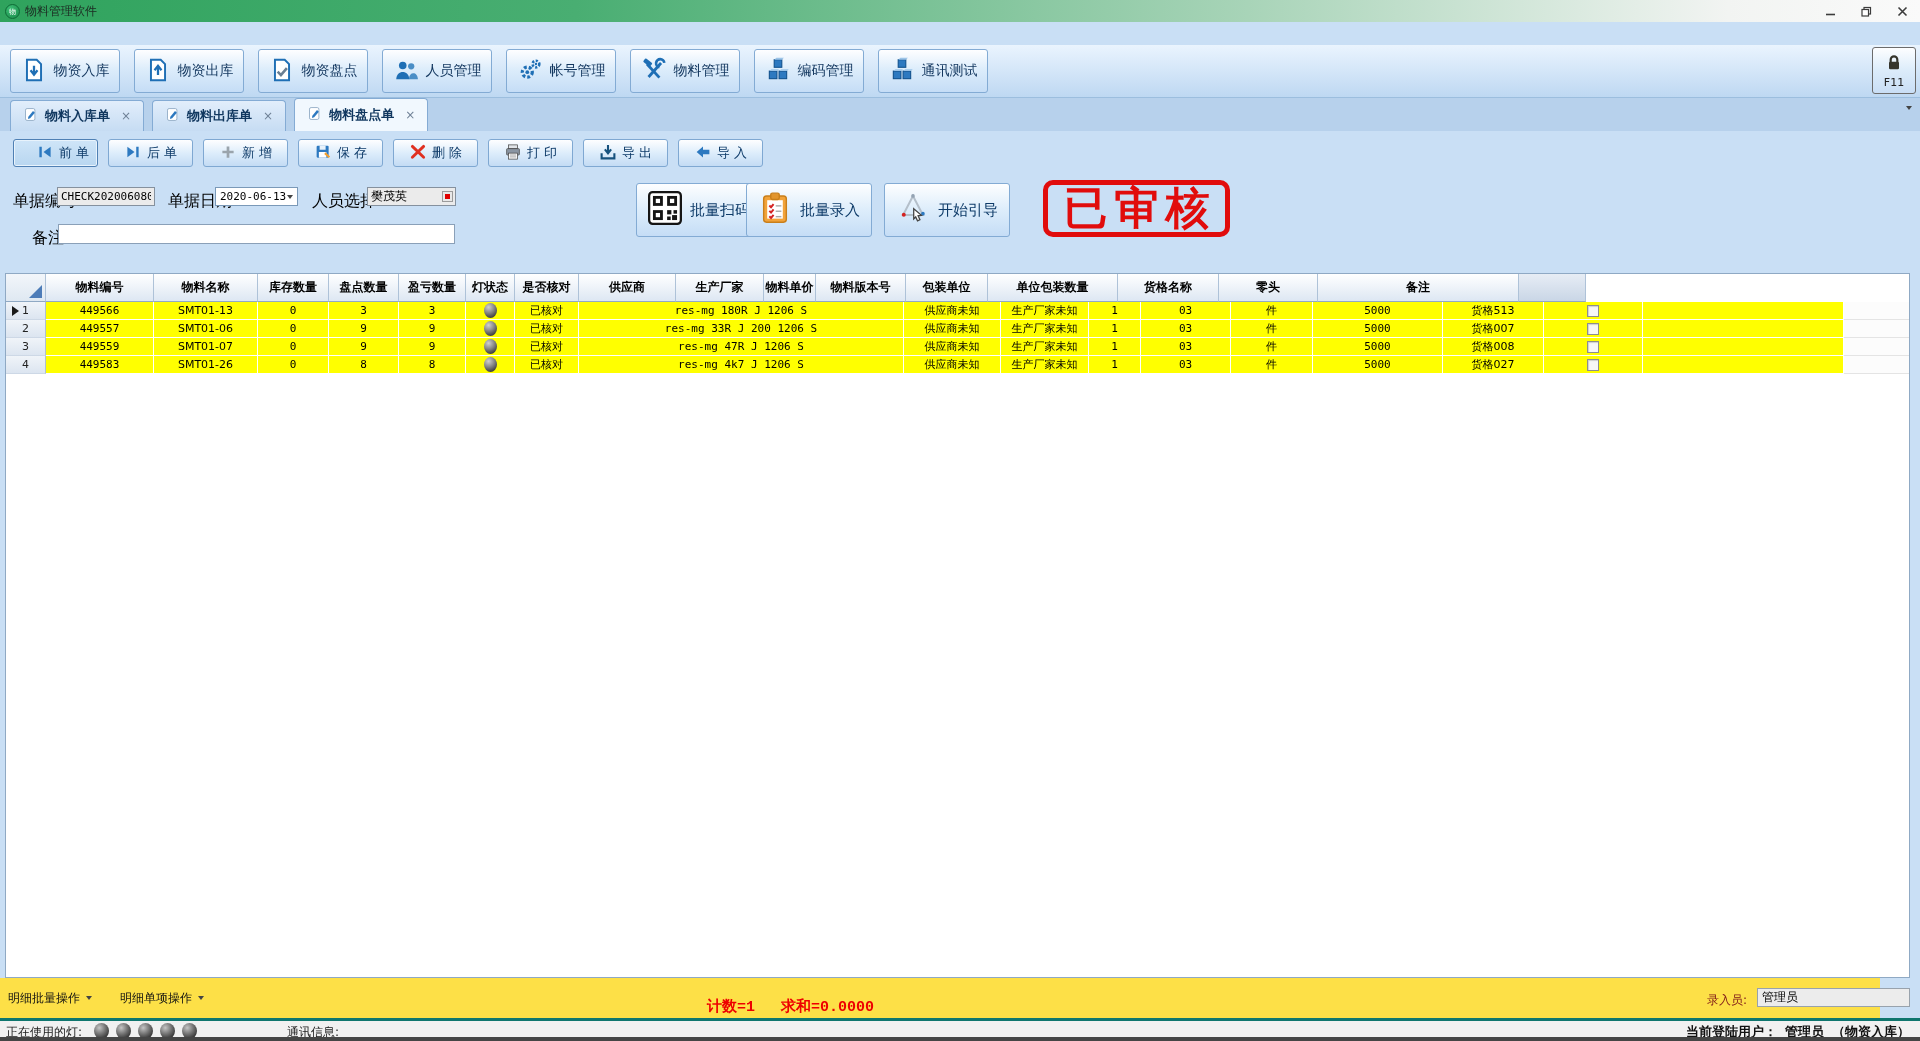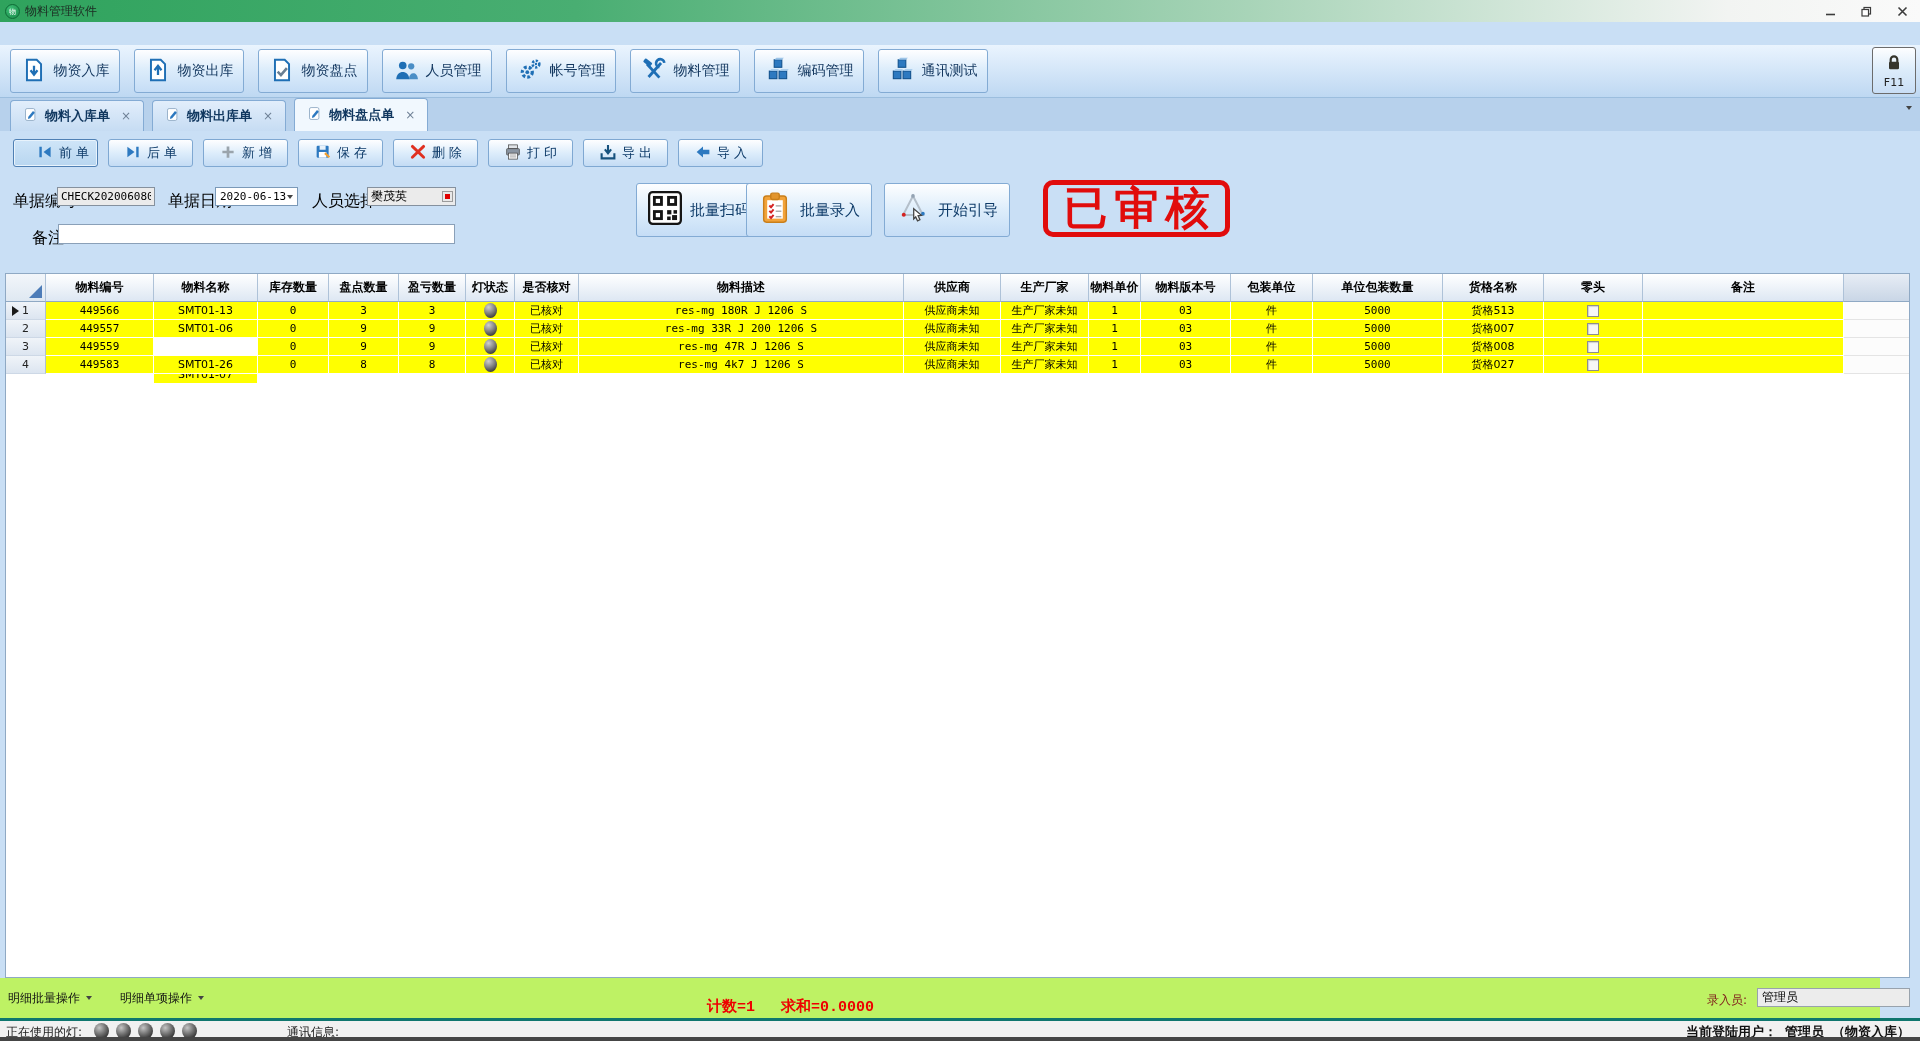--- a/index.html
+++ b/index.html
@@ -76,21 +76,21 @@
 .cell { height:18px; flex:none; display:flex; align-items:center; justify-content:center; font-size:11px; color:#000;
   background:#ffff00; border-right:1px solid #ffffff; border-bottom:1px solid #ffffff; overflow:hidden; white-space:nowrap;}
 .cell.mono { font-family:"DejaVu Sans Mono","Liberation Mono",monospace; }
 .cell.ind { background:linear-gradient(#f0f4f9,#dce5f0); border-right:1px solid #aebfd4; border-bottom:1px solid #cdd8e6; position:relative; font-size:11px; color:#222;}
 .cell.ind .arrow { position:absolute; left:6px; top:4px; width:0; height:0; border-top:5px solid transparent; border-bottom:5px solid transparent; border-left:7px solid #1a1a1a;}
 .cell.emptycol { background:#fcfcfc; border-right:none; border-bottom:1px solid #e4e4e4;}
 .light { width:13px; height:15px; border-radius:50%; background:radial-gradient(circle at 35% 28%,#d0d0d0,#8a8a8a 40%,#3f3f3f 78%,#2b2b2b);}
 .checkbox { width:12px; height:12px; background:#f7f7f7; border:1px solid #8e8e8e; box-shadow:inset 1px 1px 1px #cfcfcf;}
 
 
-.bottompanel { position:absolute; left:0; top:978px; width:1880px; height:40px; background:#bef264;}
+.bottompanel { position:absolute; left:0; top:978px; width:1880px; height:40px; background:#fde047;}
 .ops-btn { position:absolute; top:10px; height:20px; display:flex; align-items:center; gap:6px; font-size:12px; color:#111;}
 .counts { position:absolute; left:707px; top:11px; font-size:15px; font-weight:bold; color:#ee0000; display:flex; gap:26px; font-family:Liberation Mono, monospace;margin-top:8px;}
 .entry-label { position:absolute; left:1707px; top:14px; font-size:12px; color:#7d1418;}
 .inp-entry { position:absolute; left:1757px; top:10px; width:153px; height:19px; background:#ececec; border:1px solid #98a2ac; font-size:12px; padding:0 4px; font-family:"DejaVu Sans","Liberation Sans",sans-serif;}
 
 
 .statusbar { position:absolute; left:0; top:1018px; width:1920px; height:19px; background:#f1f1f1; border-top:3px solid #0f766e; font-size:12px; color:#1a1a1a;}
 .sb-lights-label { position:absolute; left:6px; top:3px;}
 .sb-lights { position:absolute; left:94px; top:2px; display:flex; gap:7px;}
 .sb-light { width:15px; height:16px; border-radius:50%; background:radial-gradient(circle at 35% 30%,#c4c4c4,#6e6e6e 45%,#2c2c2c 82%);}
@@ -381,21 +381,20 @@
         <div class="hcell corner" style="width: 40px;">
           <span class="tri"></span>
         </div>
         <div class="hcell" style="width: 108px;">物料编号</div>
         <div class="hcell" style="width: 104px;">物料名称</div>
         <div class="hcell" style="width: 71px;">库存数量</div>
         <div class="hcell" style="width: 70px;">盘点数量</div>
         <div class="hcell" style="width: 67px;">盈亏数量</div>
         <div class="hcell" style="width: 49px;">灯状态</div>
         <div class="hcell" style="width: 64px;">是否核对</div>
-        <div class="hcell" style="width: 325px;">物料描述</div>
         <div class="hcell" style="width: 97px;">供应商</div>
         <div class="hcell" style="width: 88px;">生产厂家</div>
         <div class="hcell" style="width: 52px;">物料单价</div>
         <div class="hcell" style="width: 90px;">物料版本号</div>
         <div class="hcell" style="width: 82px;">包装单位</div>
         <div class="hcell" style="width: 130px;">单位包装数量</div>
         <div class="hcell" style="width: 101px;">货格名称</div>
         <div class="hcell" style="width: 99px;">零头</div>
         <div class="hcell" style="width: 201px;">备注</div>
         <div class="hcell emptycol" style="width: 67px;"></div>
@@ -454,21 +453,21 @@
             <span class="checkbox"></span>
           </div>
           <div class="cell" style="width: 201px;"></div>
           <div class="cell emptycol" style="width: 67px;"></div>
         </div>
         <div class="trow">
           <div class="cell ind" style="width: 40px;">
             <span>3</span>
           </div>
           <div class="cell mono" style="width: 108px;">449559</div>
-          <div class="cell" style="width: 104px; margin-top: 28px;">SMT01-07</div>
+          <div class="cell" style="width: 104px;">SMT01-07</div>
           <div class="cell mono" style="width: 71px;">0</div>
           <div class="cell mono" style="width: 70px;">9</div>
           <div class="cell mono" style="width: 67px;">9</div>
           <div class="cell" style="width: 49px;">
             <span class="light"></span>
           </div>
           <div class="cell" style="width: 64px;">已核对</div>
           <div class="cell mono" style="width: 325px;">res-mg 47R J 1206 S</div>
           <div class="cell" style="width: 97px;">供应商未知</div>
           <div class="cell" style="width: 88px;">生产厂家未知</div>

